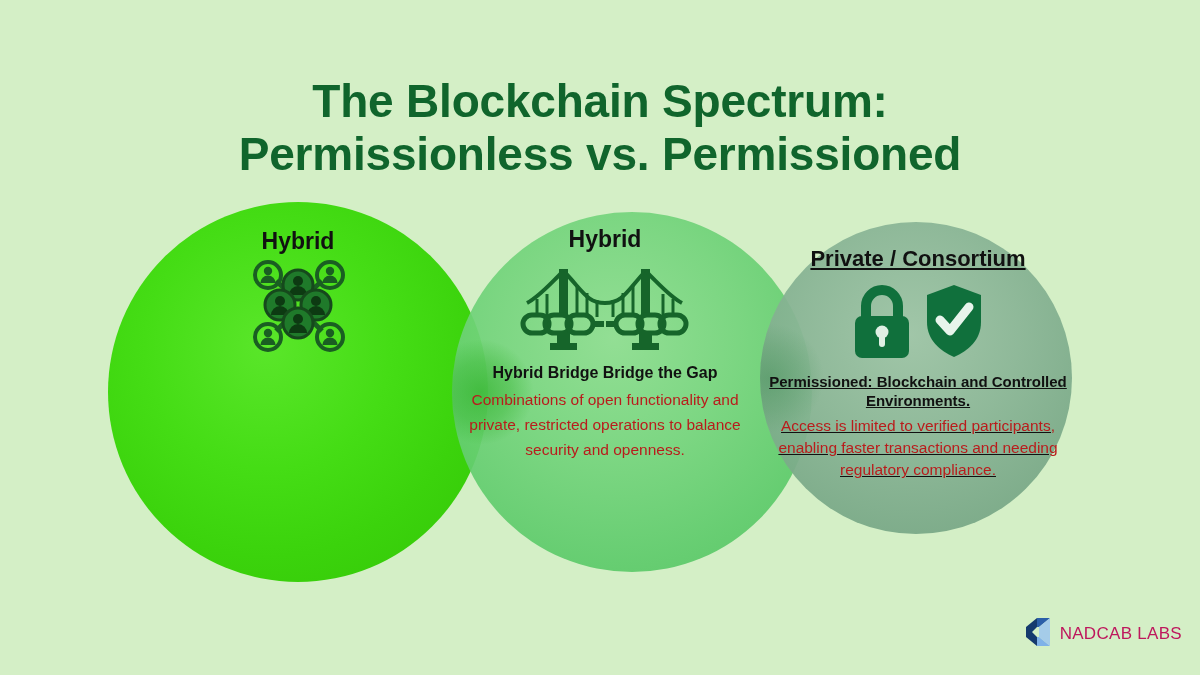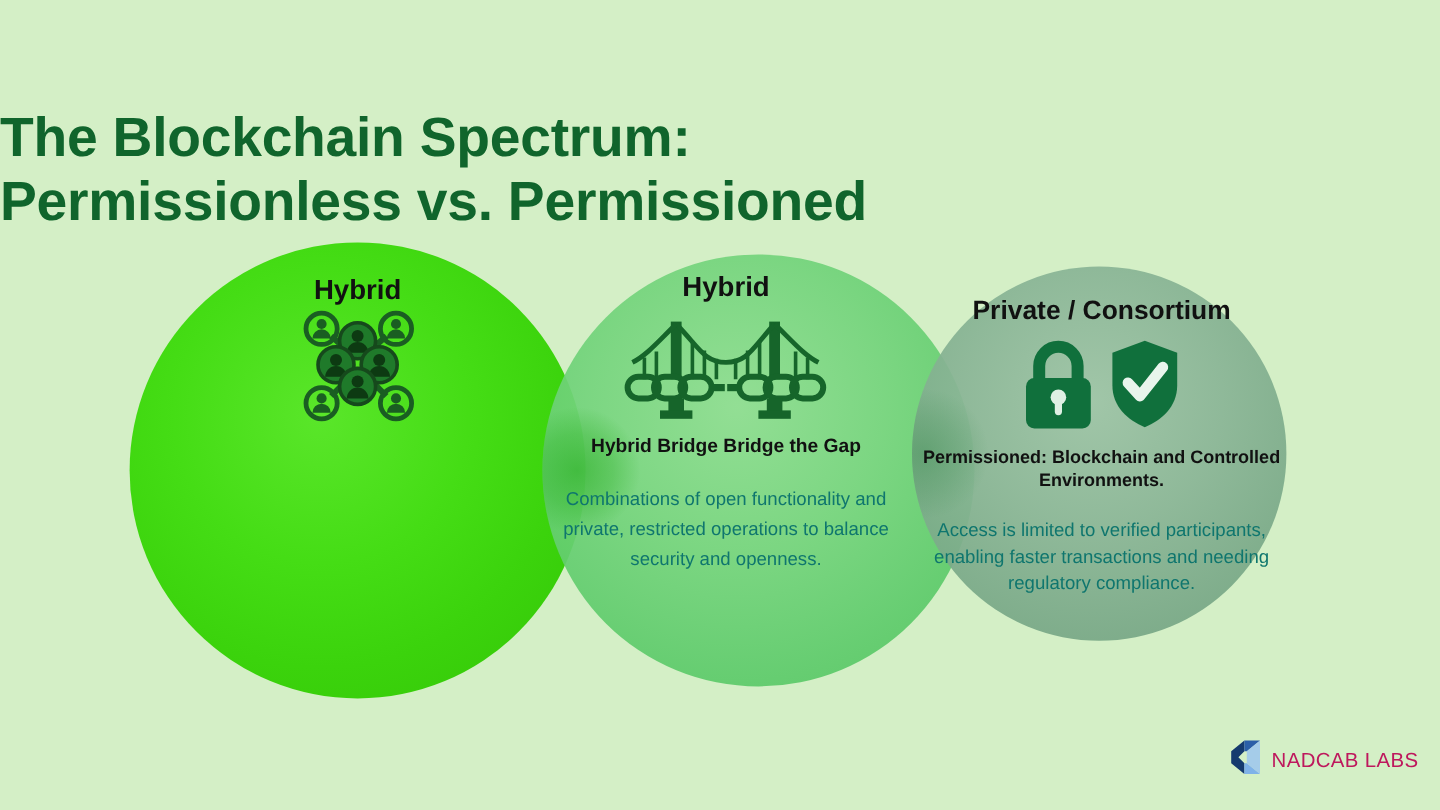--- a/index.html
+++ b/index.html
@@ -11,21 +11,22 @@
     font-family: "Liberation Sans", sans-serif;
     background: #d4efc6;
     position: relative;
   }
 
   #stage { position: absolute; inset: 0; }
 
   
   .title-block {
     position: absolute;
-    top: 88px; left: 0; width: 1200px;
+    top: 75px; left: 0; width: 1200px;
+    text-align: center;
     line-height: 1.16;
     z-index: 40;
   }
   .title-line {
     font-size: 46px;
     font-weight: bold;
     color: #10652c;
     letter-spacing: -0.2px;
     white-space: nowrap;
   }
@@ -77,21 +78,21 @@
 
   
   .panel {
     position: absolute;
     z-index: 20;
     text-align: center;
     color: #111;
   }
   .panel-public  { left: 150px; top: 228px; width: 296px; }
   .panel-hybrid  { left: 462px; top: 226px; width: 286px; }
-  .panel-private { left: 768px; top: 246px; width: 300px; }
+  .panel-private { left: 768px; top: 246px; width: 300px; text-decoration: underline; }
 
   .circle-heading {
     font-size: 23px;
     font-weight: bold;
     color: #111;
     margin-bottom: 6px;
     white-space: nowrap;
   }
   .panel-private .circle-heading { font-size: 22px; }
 
@@ -110,22 +111,22 @@
     font-weight: bold;
     line-height: 1.28;
     color: #111;
     margin-top: 8px;
   }
   .panel-hybrid .lead-text { font-size: 16px; }
 
   .body-text {
     font-size: 15.5px;
     line-height: 1.42;
-    color: #0f766e;
-    margin-top: 22px;
+    color: #b91c1c;
+    margin-top: 5px;
   }
   .panel-hybrid .body-text { font-size: 15.5px; line-height: 1.6; }
   .panel-private .body-text { font-size: 15.5px; }
 
   
   .logo {
     position: absolute;
     right: 18px; bottom: 22px;
     display: flex;
     align-items: center;

